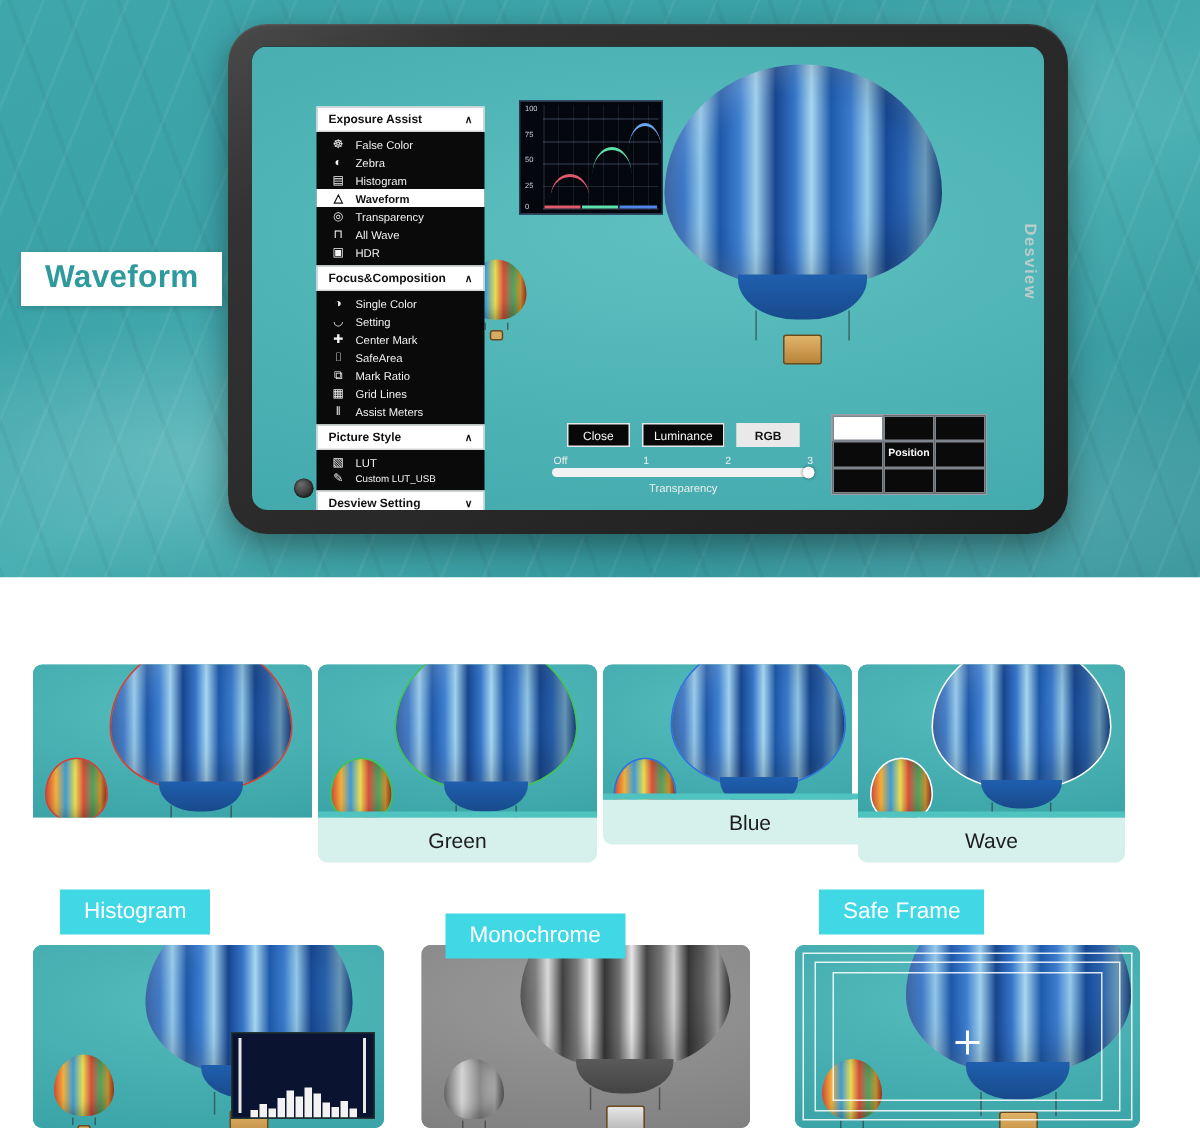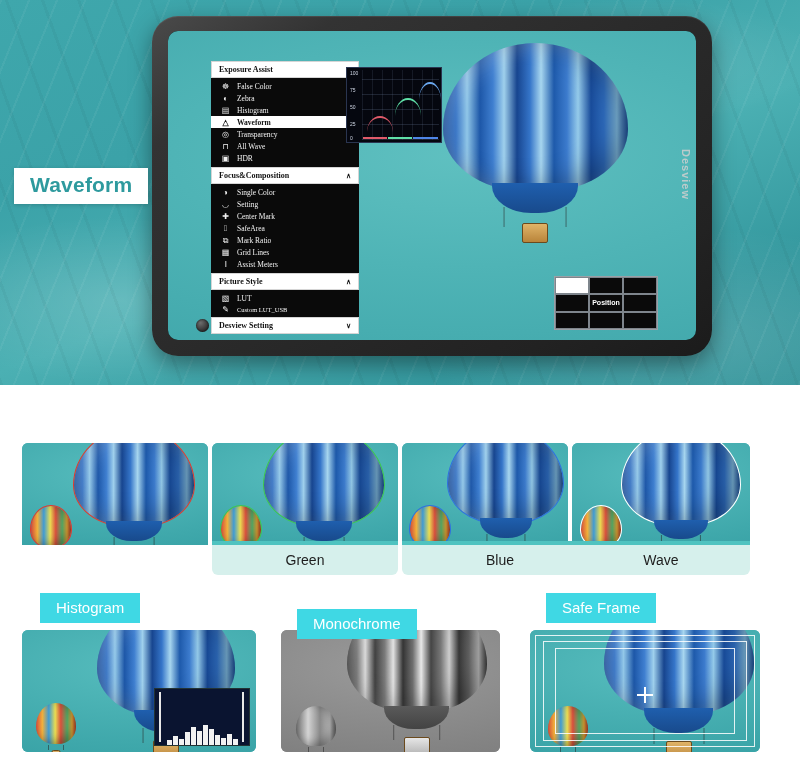--- a/index.html
+++ b/index.html
@@ -107,23 +107,23 @@
   .smallball{ width:40px; height:56px; }
   .smallball .env{ height:72%;
     background:linear-gradient(90deg,#d94f3d 0%,#f2b03a 16%,#3f9bd4 32%,#e8dd52 48%,
       #d94f3d 62%,#55b06a 78%,#f2b03a 90%,#c8432f 100%);
     box-shadow:inset -5px -3px 9px rgba(0,0,0,.3); }
   .smallball .ropes{ top:74%; width:40%; height:10%; }
   .smallball .basket{ top:84%; width:9px; height:7px; }
 
   
   .osd{
-    position:absolute; left:43px; top:30px; width:148px;
+    position:absolute; left:43px; top:40px; width:112px;
     font-size:7.5px; color:#ffffff; z-index:8;
-    font-family:Liberation Serif, serif;
+    font-family:Liberation Sans, sans-serif;
   }
   .osd-section{
     background:#ffffff; color:#111111;
     font-weight:700; font-size:8px;
     padding:3px 7px; display:flex; align-items:center; justify-content:space-between;
     border:1px solid #d5d5d5;
   }
   .osd-list{ background:#0a0a0a; padding:2px 0 3px 0; }
   .osd-item{
     display:flex; align-items:center; gap:6px;
@@ -347,20 +347,37 @@
         <div class="trace" style="left:20px; top:48px; width:26px; height:16px; border-top-color:#e05a6a;"></div>
         <div class="trace" style="left:48px; top:30px; width:26px; height:18px; border-top-color:#5fe0a8;"></div>
         <div class="trace" style="left:72px; top:14px; width:22px; height:18px; border-top-color:#6aa8f0;"></div>
         <div class="wf-bottom">
           <i style="left:0;   width:32%; background:#e05a6a;"></i>
           <i style="left:33%; width:32%; background:#5fe0a8;"></i>
           <i style="left:66%; width:34%; background:#4f86e8;"></i>
         </div>
       </div>
 
+      <div class="ctrl">
+        <div class="ctrl-btns">
+          <div class="obtn">Close</div>
+          <div class="obtn">Luminance</div>
+          <div class="obtn on">RGB</div>
+        </div>
+        <div class="ticks">
+          <span>Off</span>
+          <span>1</span>
+          <span>2</span>
+          <span>3</span>
+        </div>
+        <div class="track">
+          <div class="knob"></div>
+        </div>
+        <div class="ctrl-cap">Transparency</div>
+      </div>
 
       <div class="posgrid">
         <div class="active"></div>
         <div></div>
         <div></div>
         <div></div>
         <div class="label">Position</div>
         <div></div>
         <div></div>
         <div></div>
@@ -411,21 +428,21 @@
       <div class="env" style="outline:1.5px solid #2f6fe0;"></div>
       <div class="skirt"></div>
       <div class="ropes"></div>
       <div class="basket" style="outline:1.5px solid #2f6fe0;"></div>
     </div>
     <div class="balloon smallball" style="left:5%; top:62%;">
       <div class="env" style="outline:1.2px solid #2f6fe0;"></div>
 
     </div>
   </div>
-  <div class="caption" style="left:402px; top:160px; width:196px; height:30px;">Blue</div>
+  <div class="caption" style="left:402px; top:148px; width:196px; height:30px;">Blue</div>
 
   <div class="thumb" style="left:572px; top:58px; width:178px; height:102px; border-radius:6px 6px 0 0;">
     <div class="sky"></div>
     <div class="balloon bigball" style="left:28%; top:-14%; width:118px; height:130px;">
       <div class="env" style="outline:1.5px solid #ffffff;"></div>
       <div class="skirt"></div>
       <div class="ropes"></div>
 
     </div>
     <div class="balloon smallball" style="left:5%; top:62%;">

